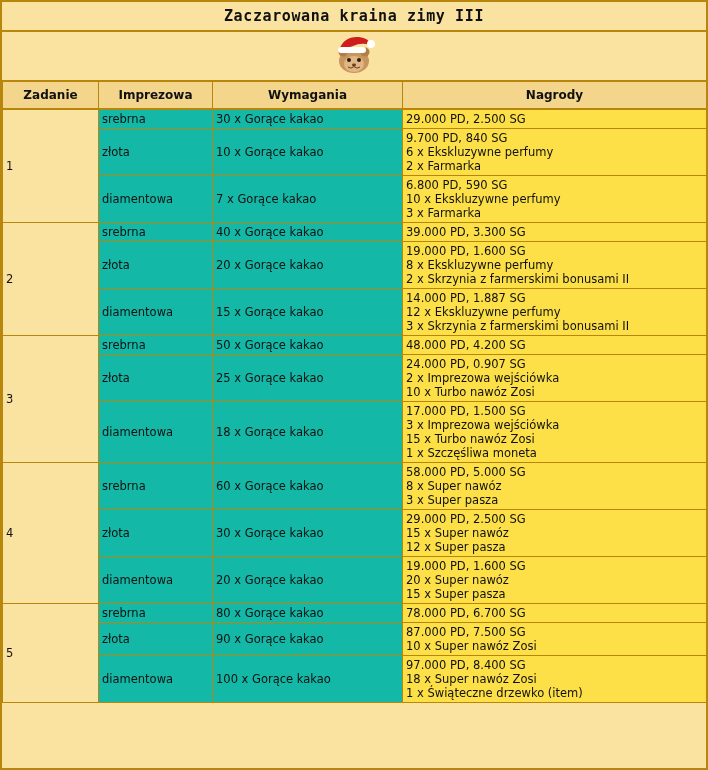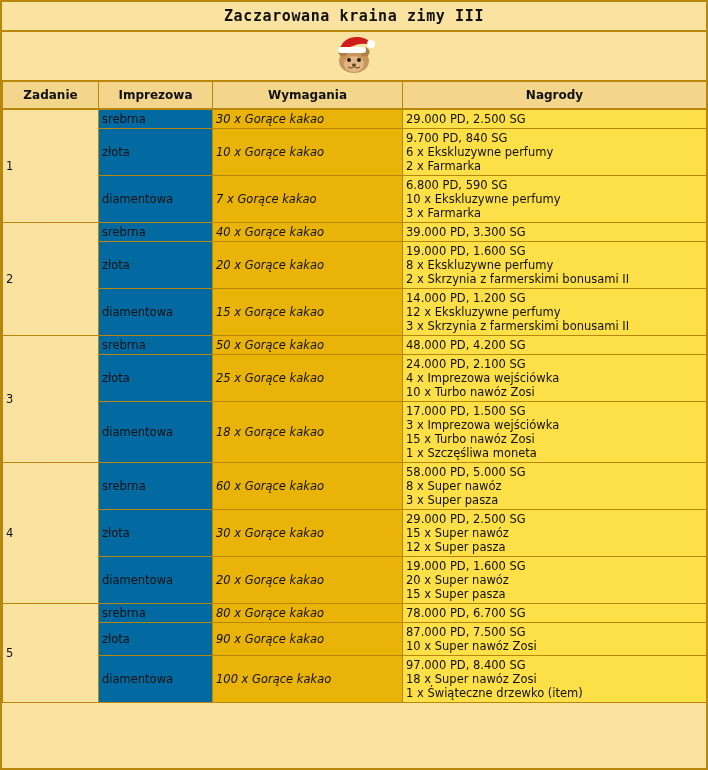--- a/index.html
+++ b/index.html
@@ -72,25 +72,24 @@
     border-top: none;
     border-bottom: 2px solid #b8860b;
   }
   td.task-cell {
     background: #fae3a0;
     font-weight: normal;
     font-size: 12px;
     border-left: none;
   }
   td.camp-cell {
-    background: #0369a1;
+    background: #14b8a6;
   }
   td.req-cell {
-    background: #eab308;
-    font-style: italic;
+    background: #14b8a6;
   }
   td.rew-cell {
     background: #fde047;
     border-right: none;
   }
   .rew-line {
     display: block;
     white-space: nowrap;
   }
   .group-top td {
@@ -191,39 +190,39 @@
           <td class="rew-cell">
             <span class="rew-line">19.000 PD, 1.600 SG</span>
             <span class="rew-line">8 x Ekskluzywne perfumy</span>
             <span class="rew-line">2 x Skrzynia z farmerskimi bonusami II</span>
           </td>
         </tr>
         <tr>
           <td class="camp-cell">diamentowa</td>
           <td class="req-cell">15 x Gorące kakao</td>
           <td class="rew-cell">
-            <span class="rew-line">14.000 PD, 1.200 SG</span>
+            <span class="rew-line">14.000 PD, 1.887 SG</span>
             <span class="rew-line">12 x Ekskluzywne perfumy</span>
             <span class="rew-line">3 x Skrzynia z farmerskimi bonusami II</span>
           </td>
         </tr>
         <tr class="group-top">
           <td class="task-cell" rowspan="3">3</td>
           <td class="camp-cell">srebrna</td>
           <td class="req-cell">50 x Gorące kakao</td>
           <td class="rew-cell">
             <span class="rew-line">48.000 PD, 4.200 SG</span>
           </td>
         </tr>
         <tr>
           <td class="camp-cell">złota</td>
           <td class="req-cell">25 x Gorące kakao</td>
           <td class="rew-cell">
-            <span class="rew-line">24.000 PD, 2.100 SG</span>
-            <span class="rew-line">4 x Imprezowa wejściówka</span>
+            <span class="rew-line">24.000 PD, 0.907 SG</span>
+            <span class="rew-line">2 x Imprezowa wejściówka</span>
             <span class="rew-line">10 x Turbo nawóz Zosi</span>
           </td>
         </tr>
         <tr>
           <td class="camp-cell">diamentowa</td>
           <td class="req-cell">18 x Gorące kakao</td>
           <td class="rew-cell">
             <span class="rew-line">17.000 PD, 1.500 SG</span>
             <span class="rew-line">3 x Imprezowa wejściówka</span>
             <span class="rew-line">15 x Turbo nawóz Zosi</span>

